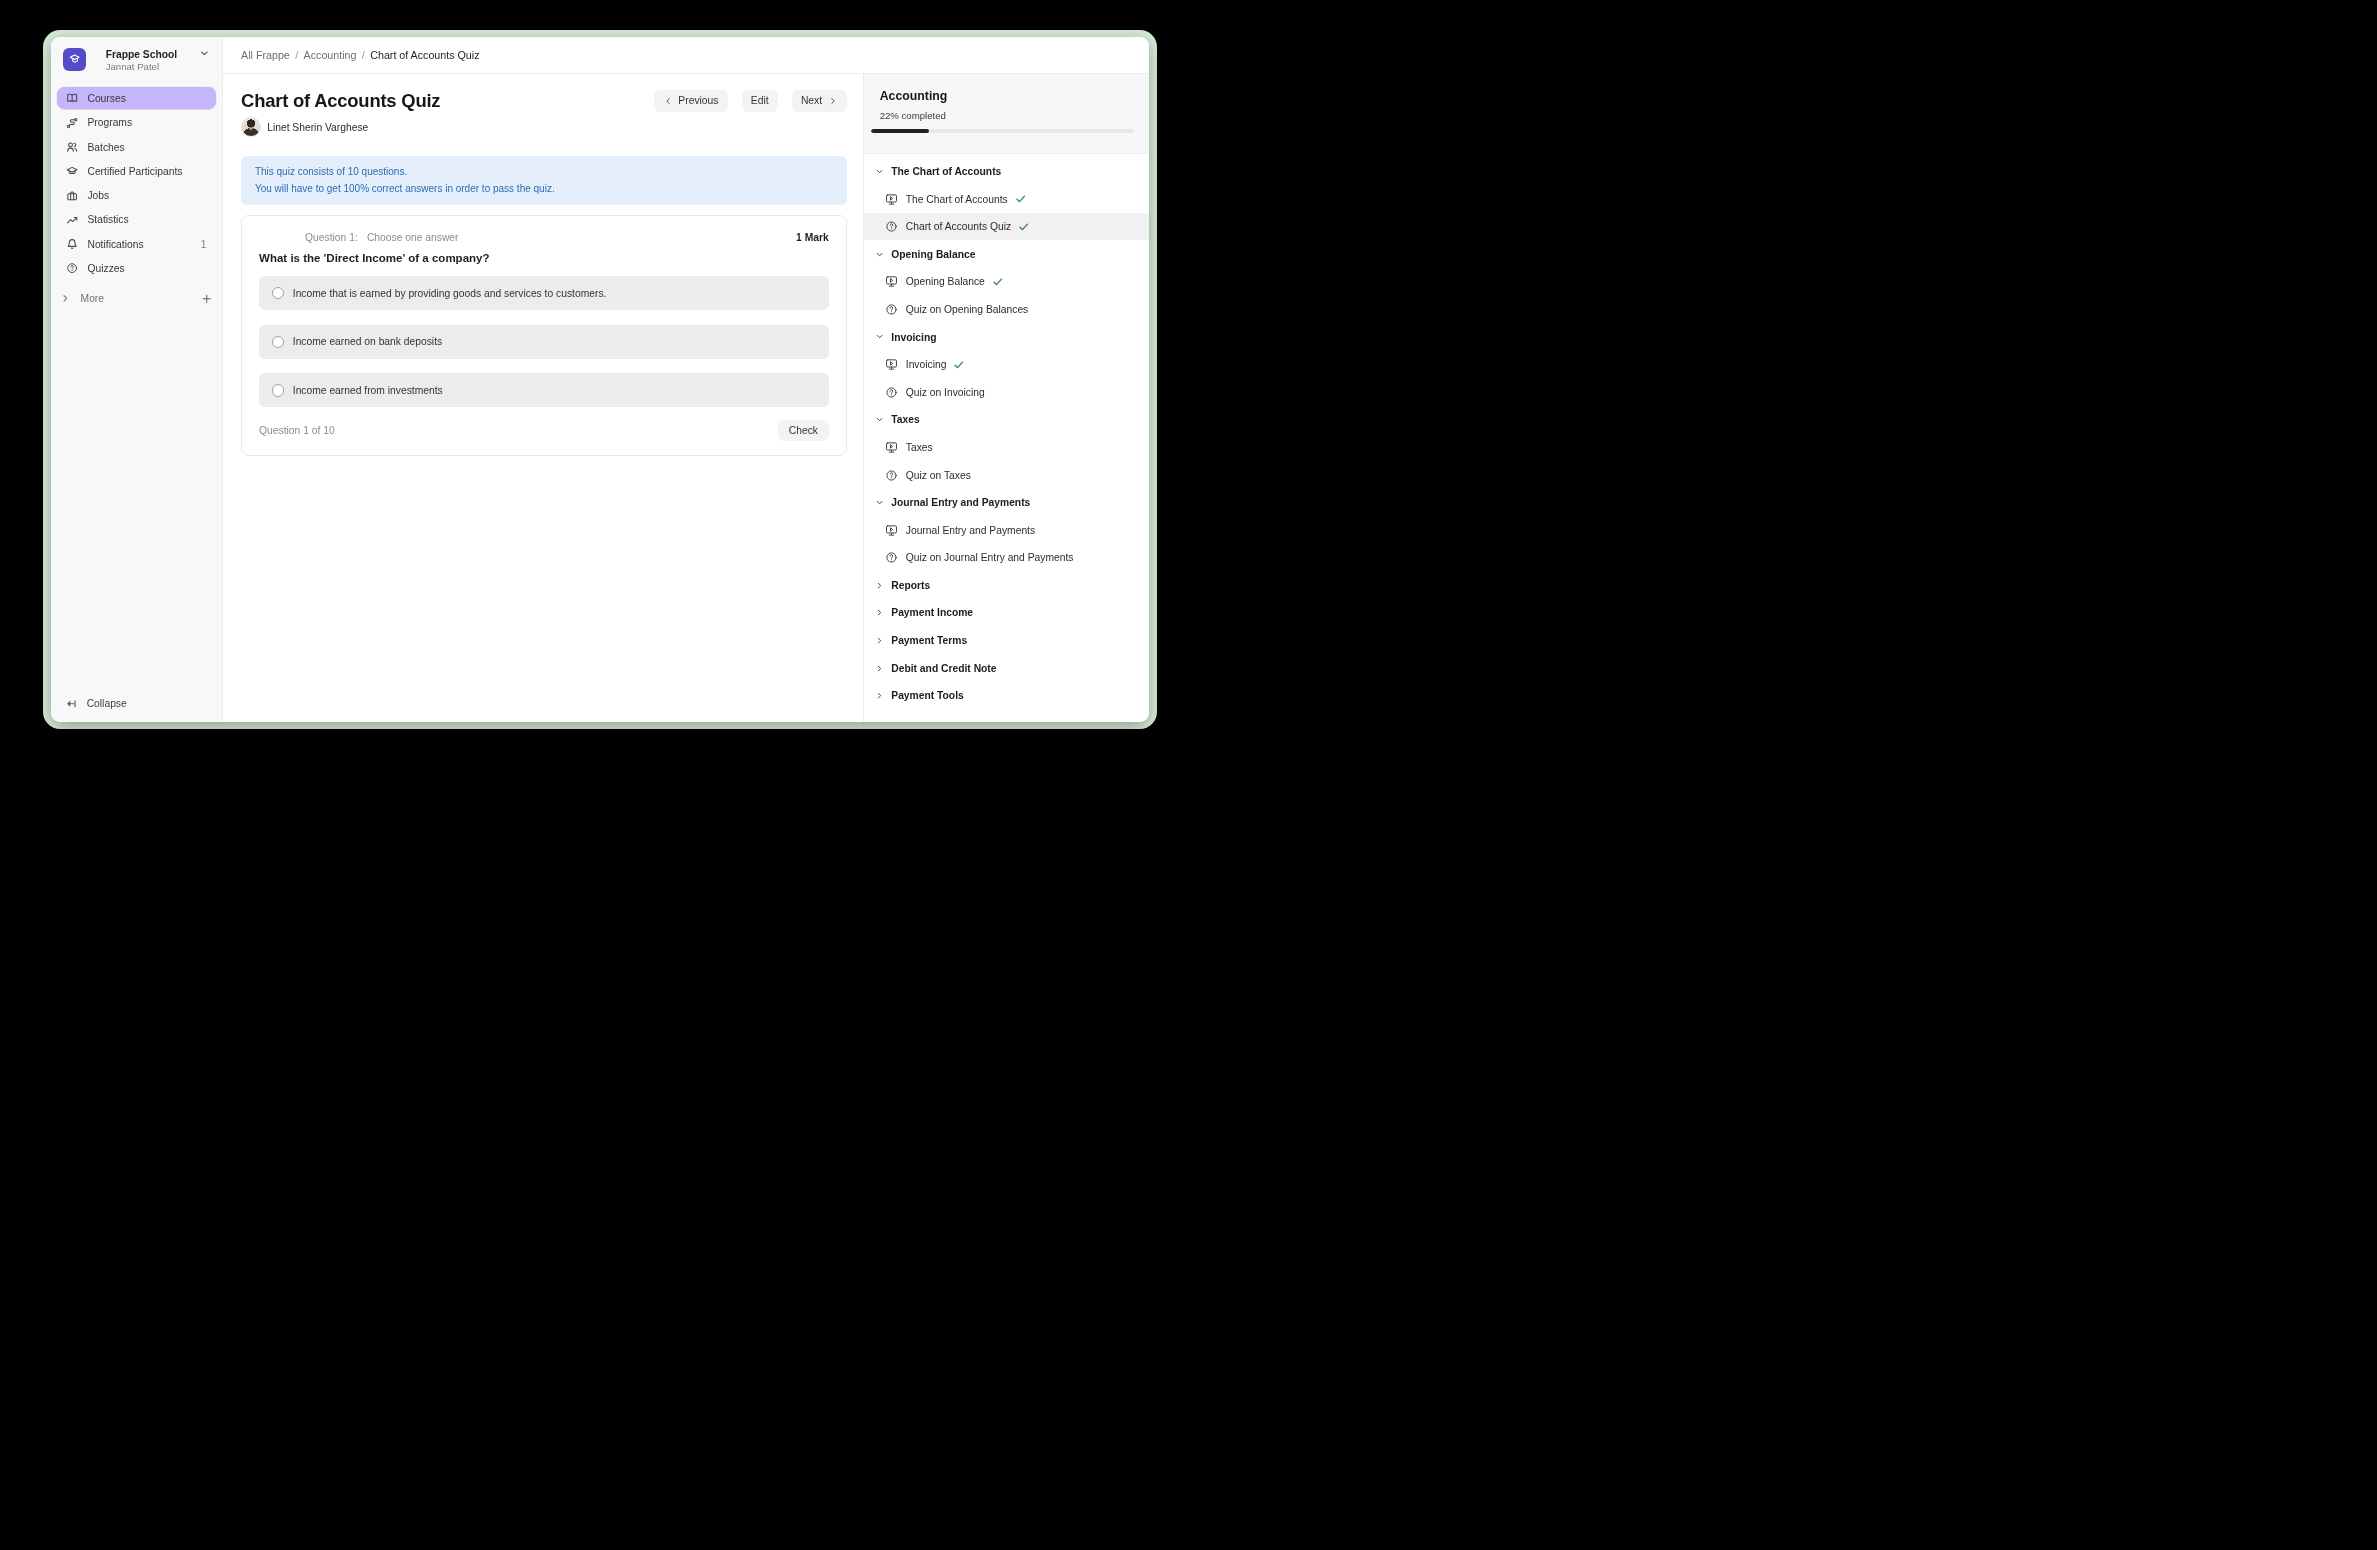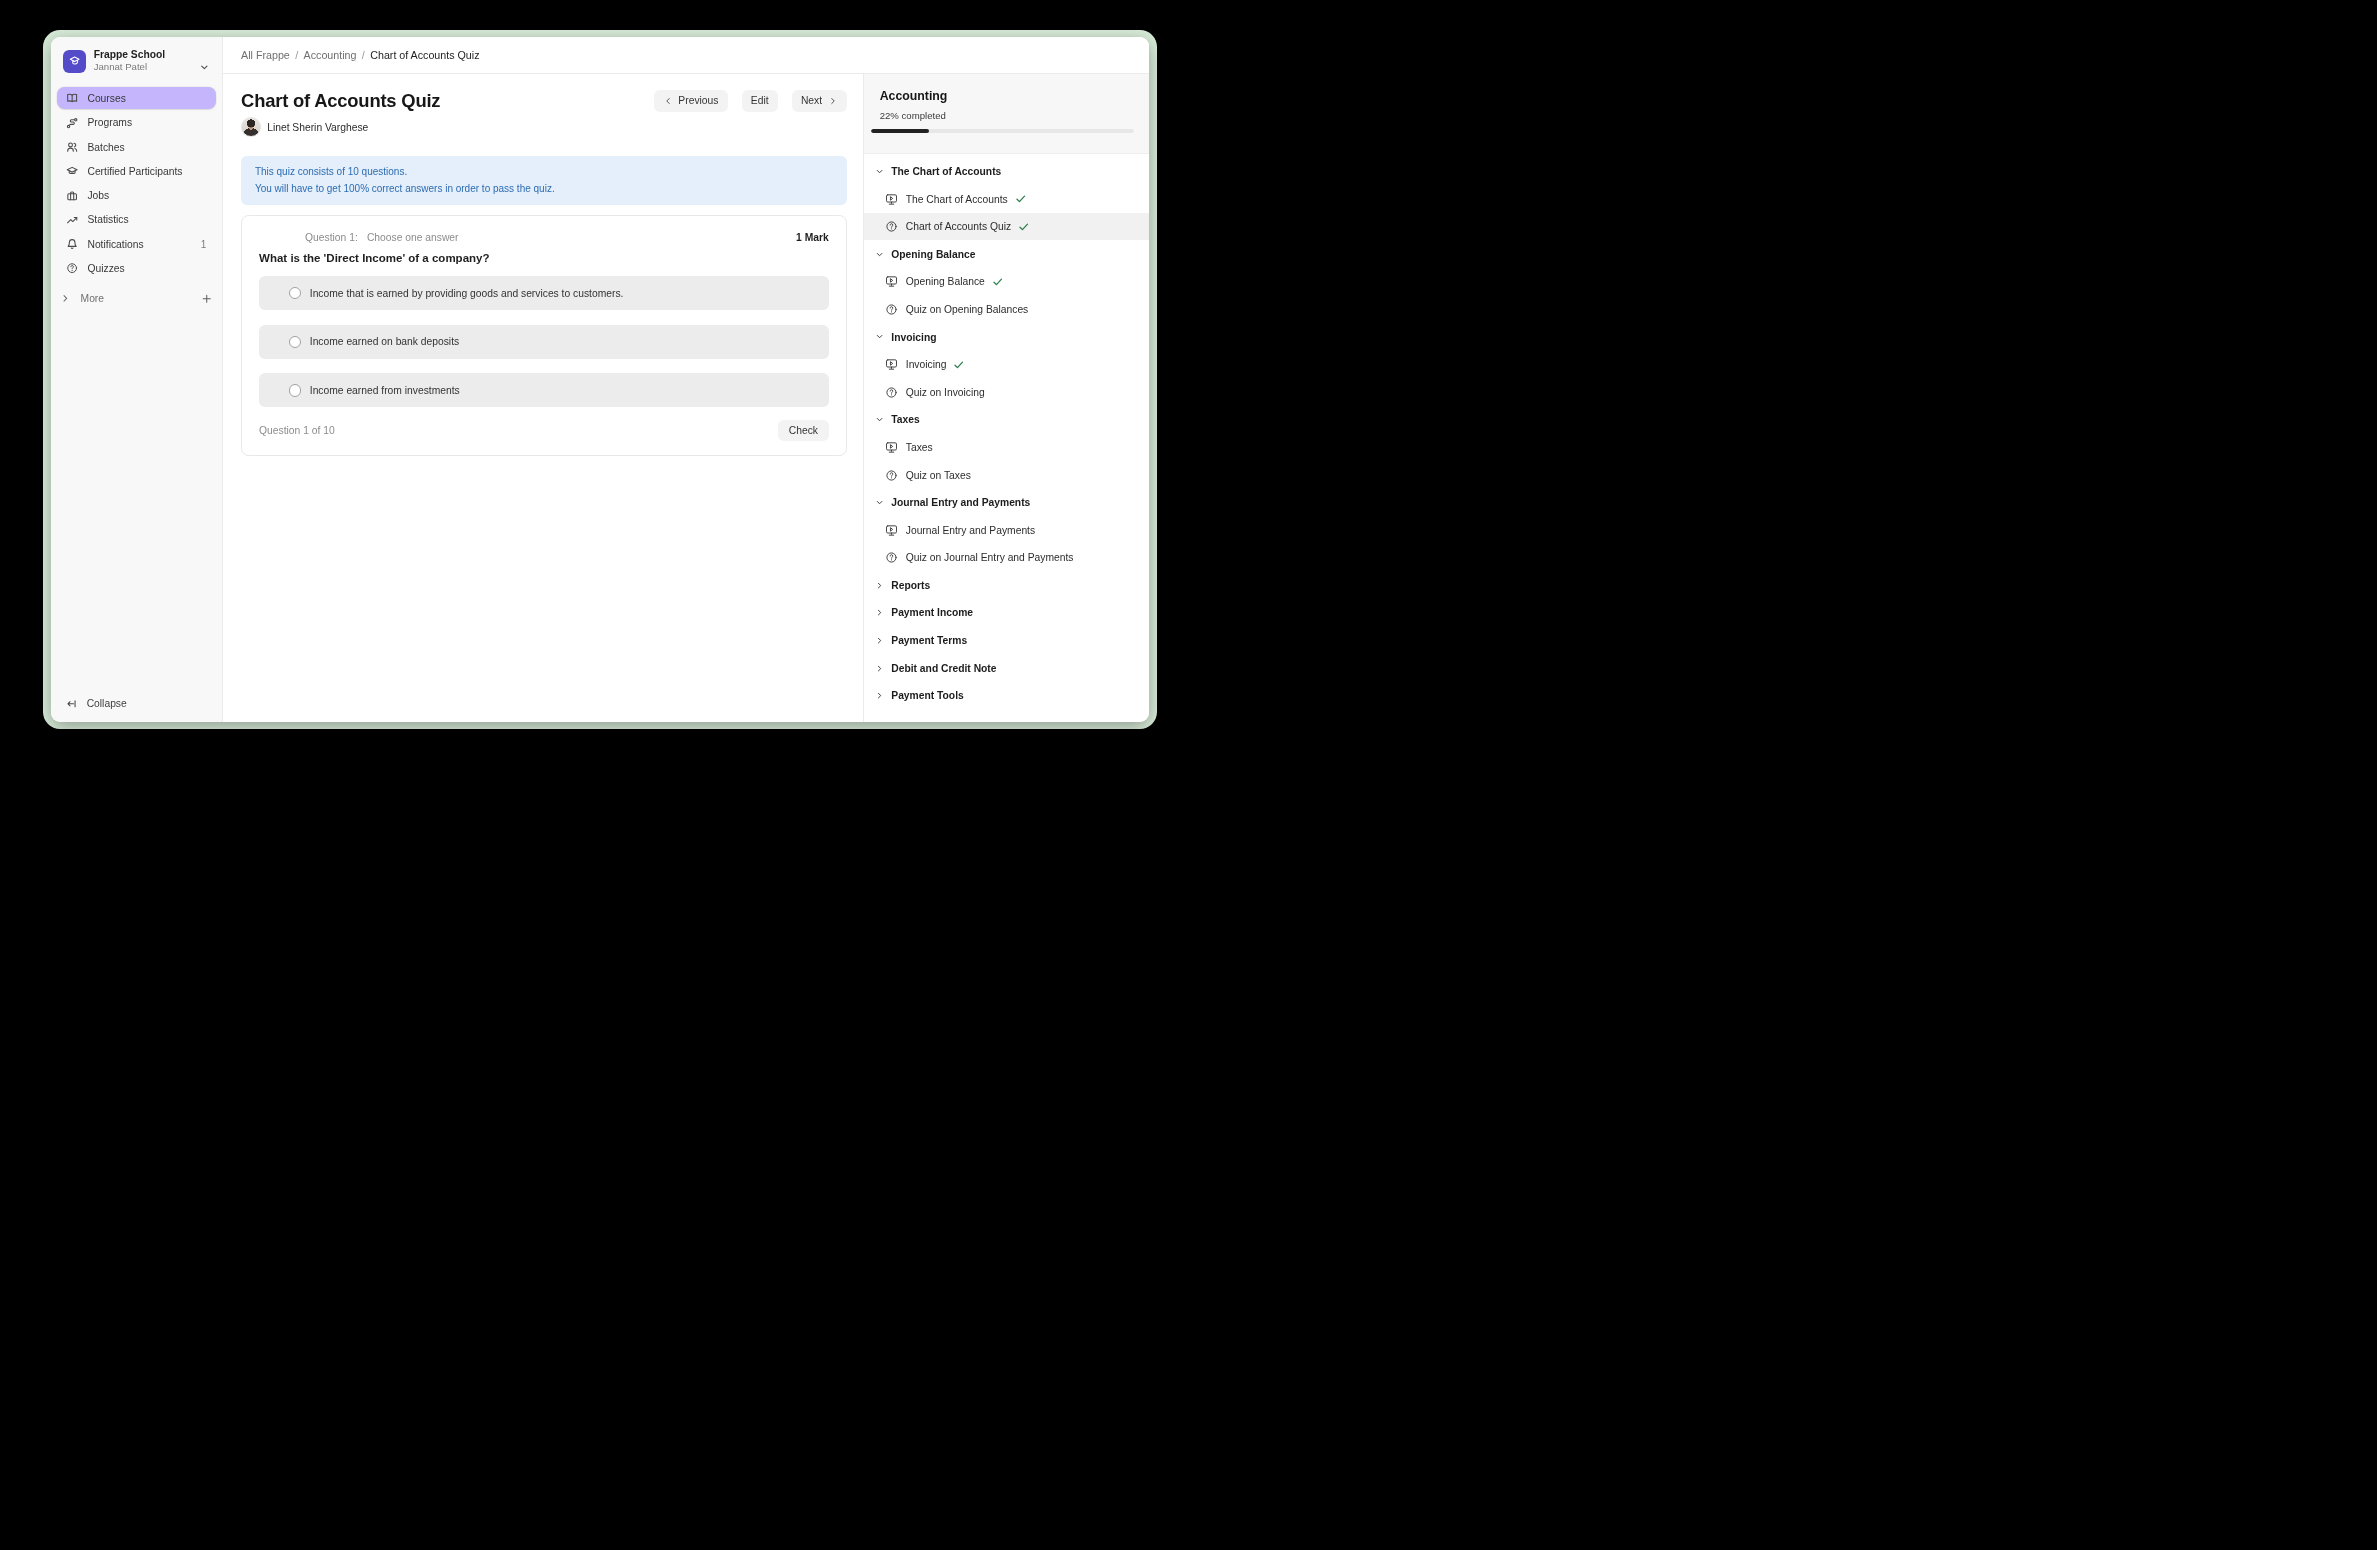--- a/index.html
+++ b/index.html
@@ -4,21 +4,21 @@
 <style>
   * { margin:0; padding:0; box-sizing:border-box; }
   html,body { background:#000; }
   body { font-family:"Liberation Sans","DejaVu Sans",sans-serif; -webkit-font-smoothing:antialiased; }
   .stage { position:relative; width:1189px; height:775px; background:#000; overflow:hidden; }
   .frame { position:absolute; left:43px; top:30px; width:1114px; height:699px; background:#daeedb; border-radius:17px; }
   .window { position:absolute; left:7.7px; top:6.9px; width:1098px; height:685px; background:#fff; border-radius:9.2px; overflow:hidden; display:flex; box-shadow:0 4.6px 18.4px rgba(0,0,0,.35); }
 
   
   .sidebar { width:172px; flex:0 0 172px; background:#f8f8f8; border-right:0.8px solid #ebebeb; position:relative; }
-  .workspace { display:flex; align-items:flex-end; padding:11.5px 10.7px 10px 12.3px; cursor:pointer; }
+  .workspace { display:flex; align-items:flex-start; padding:11.5px 10.7px 10px 12.3px; cursor:pointer;gap:12px; }
   .ws-logo { width:23px; height:23px; border-radius:6.1px; background:#544bc9; display:flex; align-items:center; justify-content:center; flex:0 0 23px; }
   .ws-text { margin-left:7.7px; flex:1; min-width:0; }
   .ws-title { font-size:10.3px; font-weight:700; color:#1f1f1f; line-height:13px; }
   .ws-sub { font-size:9.6px; color:#7a7a7a; line-height:11.5px; }
   .ws-chev { color:#4a4a4a; margin-right:1.5px; }
   .nav { padding:4.6px 6.1px 0 6.1px; }
   .nav-item { display:flex; align-items:center; height:22px; padding:0 9.2px; border-radius:7.7px; margin-bottom:2.3px; color:#383838; cursor:pointer; }
   .nav-item.active { background:#c4b5fd; box-shadow:0 0.8px 1.5px rgba(0,0,0,.10), 0 0 0 0.8px rgba(0,0,0,.03); }
   .nav-icon { width:12.3px; height:12.3px; color:#4b4b4b; flex:0 0 12.3px; display:flex; }
   .nav-label { font-size:10.3px; margin-left:9.2px; flex:1; }
@@ -57,21 +57,21 @@
   .author-name { margin-left:6.1px; font-size:10.3px; color:#2b2b2b; }
   .notice { margin-top:18.4px; background:#e4effb; border-radius:6.1px; padding:6.1px 13.8px; }
   .notice p { font-size:10px; color:#2d6cb2; line-height:15px; margin:2.3px 0; }
   .quiz-card { margin-top:10.7px; border:0.8px solid #e8e8e8; border-radius:7.7px; padding:15.3px 17px 13.8px; background:#fff; }
   .q-meta { display:flex; align-items:flex-start;margin-left:46px; }
   .q-label { font-size:10.3px; color:#8c8c8c; }
   .q-instruction { font-size:10.3px; color:#8c8c8c; margin-left:9.2px; flex:1; }
   .q-marks { font-size:10.3px; color:#1f1f1f; font-weight:700; }
   .q-text { margin-top:9.2px; font-size:11.5px; font-weight:700; color:#1f1f1f; }
   .options { margin-top:12.3px; display:flex; flex-direction:column; gap:14.6px; }
-  .option { height:34px; background:#ececec; border-radius:6.1px; display:flex; align-items:center; padding:0 30px; cursor:pointer; }
+  .option { height:34px; background:#ececec; border-radius:6.1px; display:flex; align-items:center; padding:0 13px; cursor:pointer; }
   .radio { width:12.3px; height:12.3px; border-radius:50%; border:1.1px solid #a2a2a2; background:#fff; flex:0 0 12.3px; }
   .option-label { margin-left:8.4px; font-size:10.3px; color:#333; }
   .card-foot { margin-top:12.3px; display:flex; align-items:center; justify-content:space-between; }
   .q-progress { font-size:10.3px; color:#8c8c8c; }
   .check-btn { background:#f3f3f3; border:none; border-radius:6.1px; height:21.4px; padding:0 10.7px; font-size:10.3px; color:#343434; font-family:inherit; cursor:pointer; }
 
   
   .rightbar { width:286px; flex:0 0 286px; border-left:0.8px solid #ebebeb; display:flex; flex-direction:column; background:#fff; }
   .outline-head { height:80px; flex:0 0 80px; background:#f7f7f7; border-bottom:0.8px solid #eee; padding:15.3px 15.3px 0 16px; }
   .outline-title { font-size:12.3px; font-weight:700; color:#171717; }

